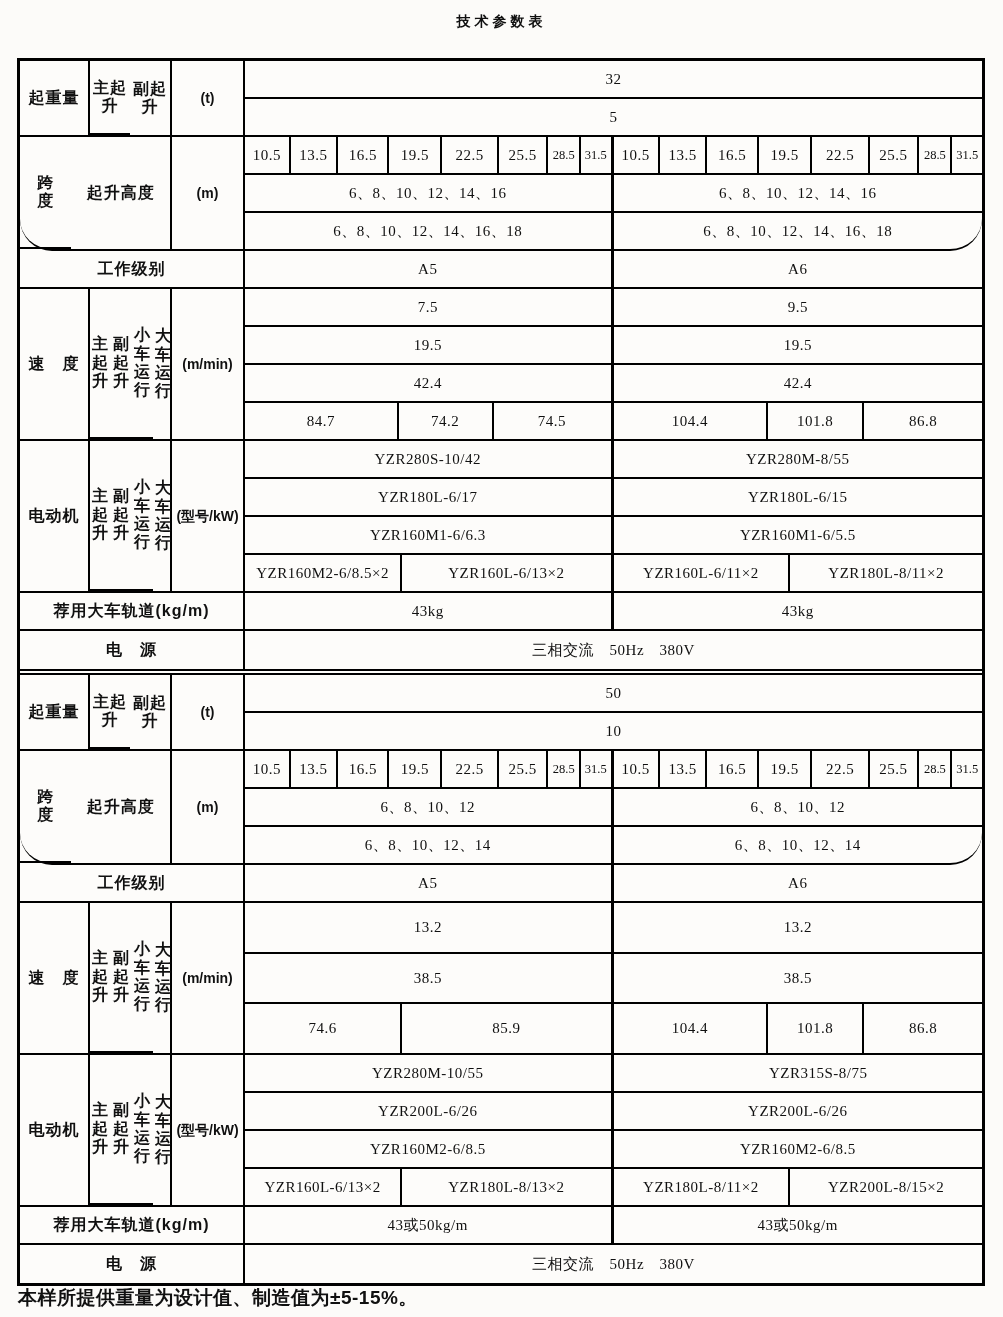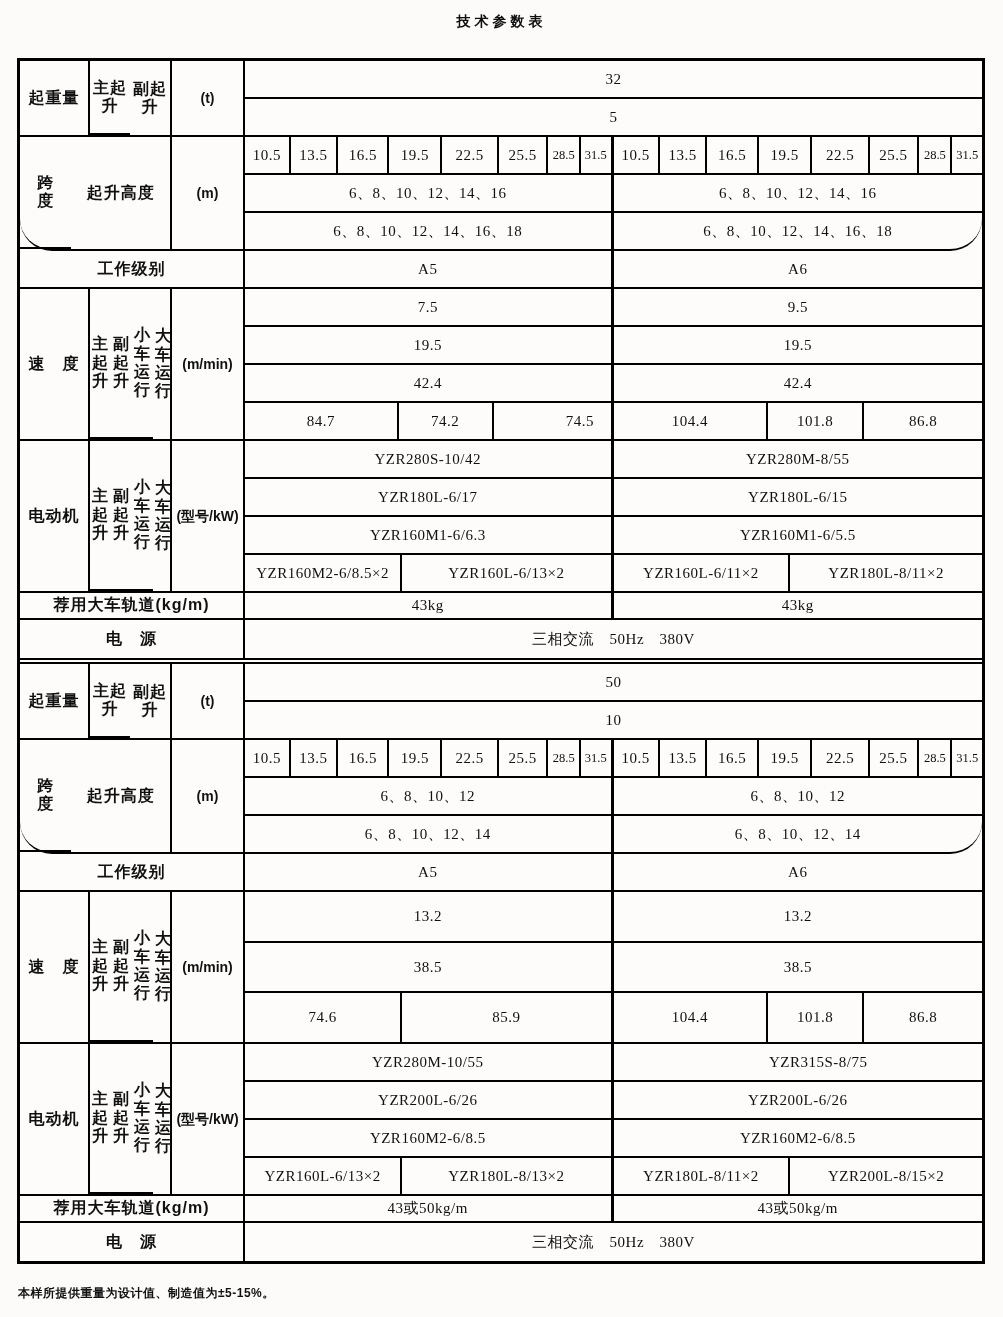--- a/index.html
+++ b/index.html
@@ -25,21 +25,21 @@
   }
   .section + .section { border-top:6px double #000; }
 
   .group { display:flex; border-bottom:2px solid #000; }
   .section .group:last-child { border-bottom:none; }
   .g-capacity   { height:76px; }
   .g-spanheight { height:114px;border-radius:32px; }
   .g-duty       { height:38px; }
   .g-speed      { height:152px; }
   .g-motor      { height:152px; }
-  .g-rail       { height:27px; }
+  .g-rail       { height:38px; }
   .g-power      { height:38px; }
 
   .lblcol { display:flex; flex-direction:row; border-right:2px solid #000; }
   .c1   { width:70px; }
   .c2   { width:82px; }
   .c3   { width:73px; }
   .c12  { width:152px; }
   .c123 { width:225px; }
 
   .lbl {
@@ -64,21 +64,21 @@
     font-size:15px; letter-spacing:0.5px;
     border-right:2px solid #000;
     overflow:hidden; white-space:nowrap; min-width:0;
   }
   .half .cell:last-child { border-right:none; }
   .cell.sm { font-size:12.5px; letter-spacing:0; }
   .cell.full { flex:1; border-right:none; }
 
   .footnote {
     position:absolute; left:18px; top:1285px;
-    font-size:12px; font-weight:600; letter-spacing:0.5px;
+    font-size:19px; font-weight:600; letter-spacing:0.5px;
     font-family:"Liberation Sans","DejaVu Sans",sans-serif;
   }
 </style>
 </head>
 <body>
 
 <div class="page">
   <div class="title">技术参数表</div>
   <div class="tbl" id="tbl">
       <div class="section">
@@ -201,21 +201,21 @@
                 <div class="cell" style="flex: 0 0 100%;">42.4</div>
               </div>
               <div class="half r">
                 <div class="cell" style="flex: 0 0 100%;">42.4</div>
               </div>
             </div>
             <div class="drow">
               <div class="half l">
                 <div class="cell" style="flex: 0 0 42%;">84.7</div>
                 <div class="cell" style="flex: 0 0 26%;">74.2</div>
-                <div class="cell" style="flex: 0 0 32%; margin-left: 28px;">74.5</div>
+                <div class="cell" style="flex: 0 0 32%;">74.5</div>
               </div>
               <div class="half r">
                 <div class="cell" style="flex: 0 0 42%;">104.4</div>
                 <div class="cell" style="flex: 0 0 26%;">101.8</div>
                 <div class="cell" style="flex: 0 0 32%;">86.8</div>
               </div>
             </div>
           </div>
         </div>
         <div class="group g-motor">

